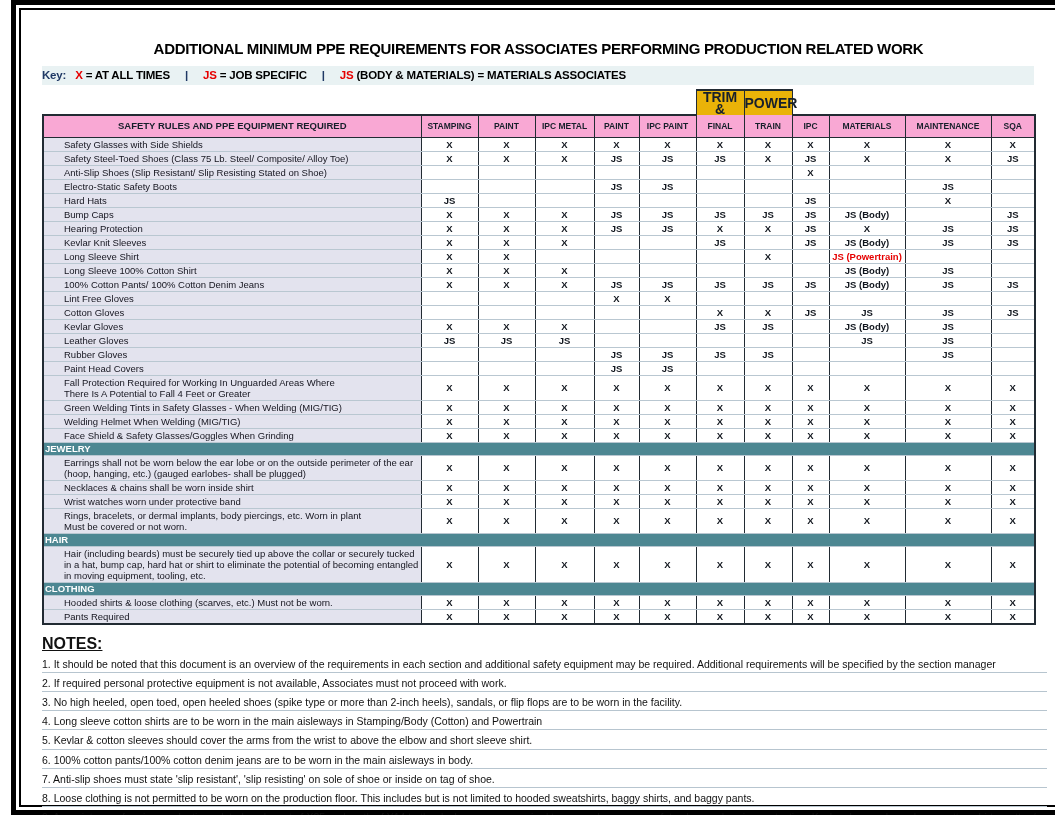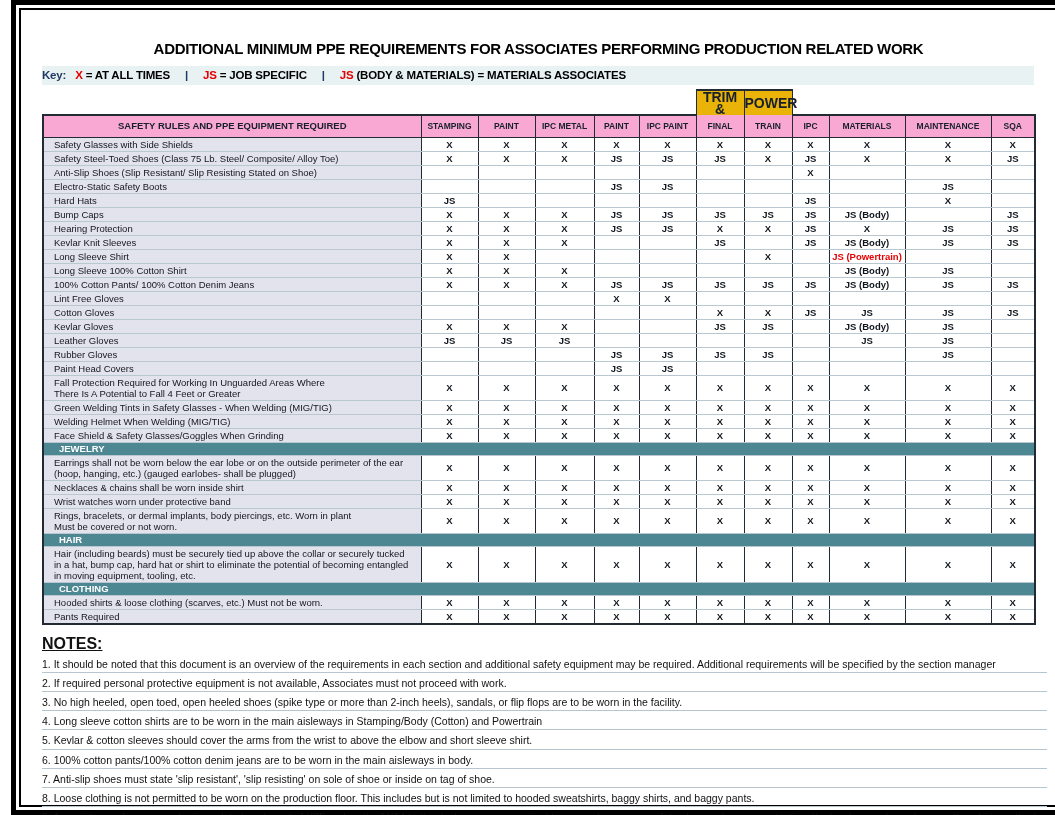--- a/index.html
+++ b/index.html
@@ -29,25 +29,25 @@
     padding:1px 0;line-height:10px;}
   tr.head-row th.no-top{border-top:none;}
   tr.head-row th:last-child{border-right:2px solid #222b33;}
   tr.head-row th.label-head{font-size:9.5px;border-left:2px solid #222b33;}
 
   tbody td{border-left:1px solid #222b33;border-bottom:1px solid #b9c7d1;height:12px;
     padding:0;vertical-align:middle;}
   tbody td:first-child{border-left:2px solid #222b33;}
   tbody td:last-child{border-right:2px solid #222b33;}
   tbody tr:last-child td{border-bottom:2px solid #222b33;}
-  td.rule{background:#e3e3ee;font-size:9.5px;color:#15151f;padding:1px 2px 1px 10px;line-height:11px;}
+  td.rule{background:#e3e3ee;font-size:9.5px;color:#15151f;padding:1px 2px 1px 20px;line-height:11px;}
   td.val{background:#fff;text-align:center;font-size:9.5px;font-weight:bold;color:#10151d;line-height:11px;}
   td.val.red{color:#e60000;}
   td.section{background:#4d8792;color:#fff;font-size:9.5px;font-weight:bold;
-    padding:0 0 1px 15px;line-height:11px;height:11px;}
+    padding:0 0 1px 1px;line-height:11px;height:11px;}
 
   .notes{margin:8px 10px 0 21px;width:1005px;font-size:10.5px;color:#111;}
   .notes-heading{font-weight:bold;text-decoration:underline;font-size:16px;padding:2px 0 1px 0;}
   .note-item{padding:3px 0 0 0;border-bottom:1px solid #b7c5cf;line-height:1.45;}
   .note-item.bold{font-weight:normal;}
 </style>
 </head>
 <body>
 
 <div class="frame-outer">

